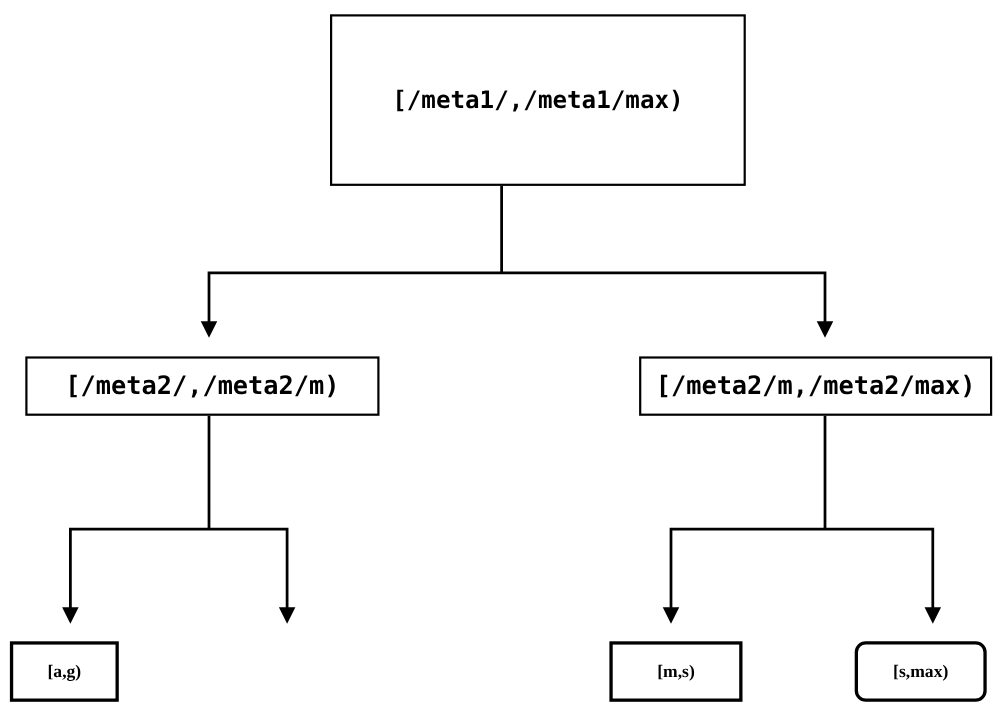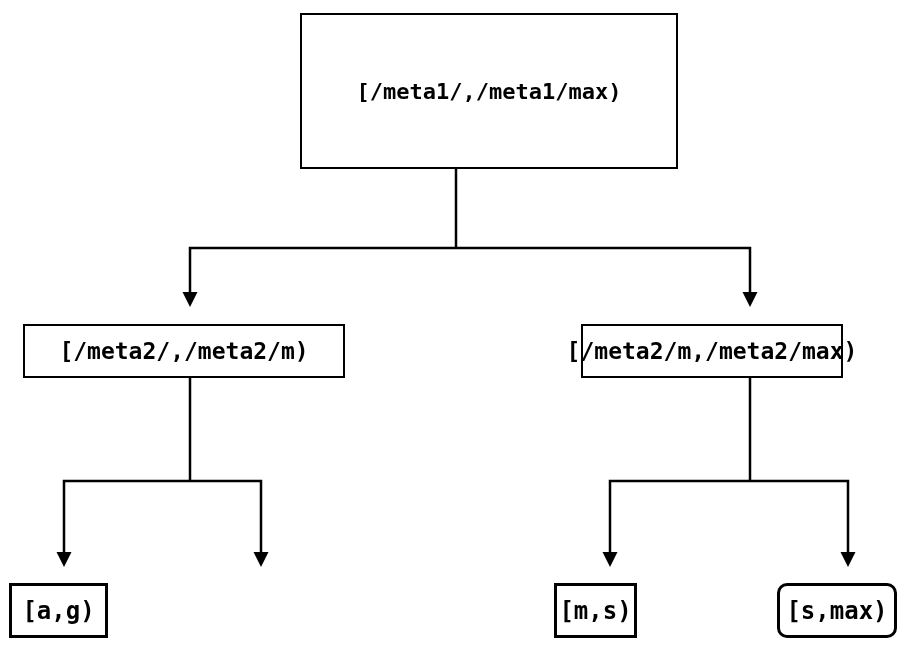--- a/index.html
+++ b/index.html
@@ -39,29 +39,30 @@
     left: 261px; top: 13px;
     width: 378px; height: 156px;
     font-size: 22px;
     margin-left: 39px;
   }
   .node-mid {
     top: 324px; height: 54px;
     font-size: 23px;
   }
   .node-mid-left  { left: 23px;  width: 322px; }
-  .node-mid-right { left: 581px; width: 262px; }
+  .node-mid-right { left: 581px; width: 321px; }
   .node-leaf {
     top: 583px; height: 55px;
-    font-size: 24px;
+    font-size: 16px;
     border-width: 3px;
+    font-family: Liberation Serif, serif;
   }
   .node-leaf-ag   { left: 9px;   width: 99px;  }
   .node-leaf-gm   { left: 203px; width: 100px; }
-  .node-leaf-ms   { left: 554px; width: 83px; }
+  .node-leaf-ms   { left: 554px; width: 121px; }
   .node-leaf-smax { left: 777px; width: 120px; border-radius: 10px; }
 </style>
 </head>
 <body>
 
 <div class="canvas">
 
   <svg class="edge-layer" width="912" height="652" viewBox="0 0 912 652" xmlns="http://www.w3.org/2000/svg">
 
     <g>

